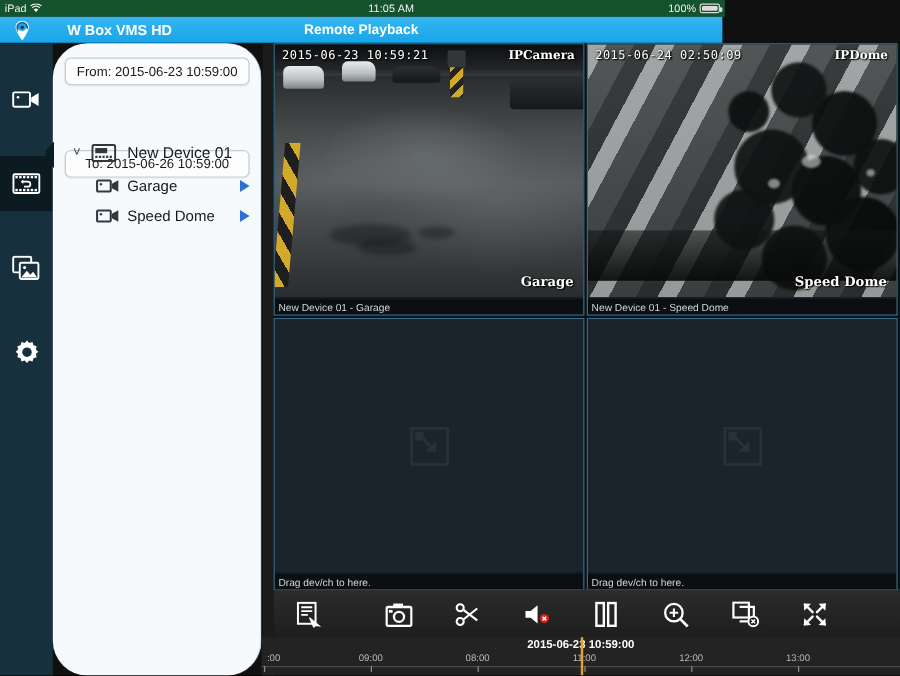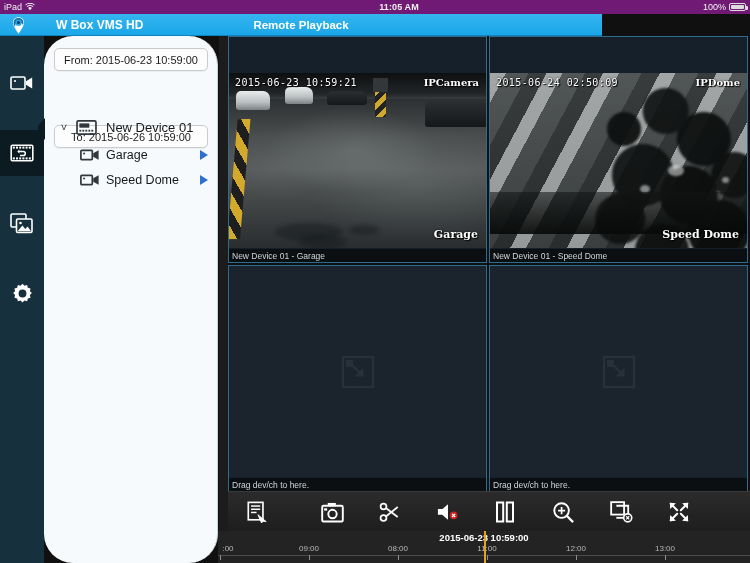--- a/index.html
+++ b/index.html
@@ -6,25 +6,25 @@
   html, body {
     width: 750px; height: 563px;
     background: #000;
     font-family: "Liberation Sans", sans-serif;
     overflow: hidden;
   }
   #app { position: relative; width: 750px; height: 563px; background: #101010; }
 
   
   .statusbar {
-    position: absolute; left: 0; top: 0; width: 750px; height: 14px;
-    background: #701a75; color: #f2f2f2; font-size: 9px; line-height: 14px;
+    position: absolute; left: 0; top: 0; width: 604px; height: 14px;
+    background: #14532d; color: #f2f2f2; font-size: 9px; line-height: 14px;
   }
   .sb-left { position: absolute; left: 4px; top: 0; display: flex; align-items: center; gap: 3px; }
-  .sb-center { position: absolute; left: 0; right: 0; text-align: center; font-weight: bold; letter-spacing: .1px; padding-left: 48px; }
+  .sb-center { position: absolute; left: 0; right: 0; text-align: center; font-weight: normal; letter-spacing: .1px; padding-left: 48px; }
   .sb-right { position: absolute; right: 4px; top: 0; display: flex; align-items: center; gap: 3px; text-align: center; }
   .batt { width: 17px; height: 8px; border: 1px solid #dcdcdc; border-radius: 2px; position: relative; display: inline-block; }
   .batt::after { content:""; position:absolute; right:-3px; top:2px; width:2px; height:4px; background:#dcdcdc; border-radius:0 1px 1px 0; }
   .batt i { position: absolute; left: 1px; top: 1px; bottom: 1px; width: 13px; background: #dcdcdc; border-radius: 1px; display:block;}
 
   
   .titlebar {
     position: absolute; left: 0; top: 14px; width: 602px; height: 22px;
     background: linear-gradient(#35b5f0, #1aa6e8);
     border-bottom: 1px solid #0d84bd;
@@ -91,21 +91,21 @@
   .gapcol { position: absolute; left: 219px; top: 36px; width: 9px; height: 527px; background: #1c1c1c; }
 
   
   .vidgrid { position: absolute; left: 228px; top: 36px; width: 522px; height: 455px; background: #101010; }
   .cell { position: absolute; width: 259px; height: 227px; border: 1px solid #2f6b8c; background: #15202a; overflow: hidden; }
   #cell0 { left: 0; top: 0; }
   #cell1 { left: 261px; top: 0; padding-left: 28px; }
   #cell2 { left: 0; top: 229px; }
   #cell3 { left: 261px; top: 229px; }
 
-  .feed { position: absolute; left: 0; top: 0; right: 0; bottom: 14px; overflow: hidden; margin-top: 36px; }
+  .feed { position: absolute; left: 0; top: 0; right: 0; bottom: 14px; overflow: hidden; }
   .osd-time {
     position: absolute; left: 6px; top: 4px; color: #fff; font-size: 10px;
     font-family: "DejaVu Sans Mono", monospace; letter-spacing: .4px;
     text-shadow: 0 0 2px #000, 1px 1px 1px #000;
   }
   .osd-name {
     position: absolute; right: 7px; top: 4px; color: #fff; font-size: 10px;
     font-family: "DejaVu Serif", serif; font-weight: bold; text-shadow: 0 0 2px #000, 1px 1px 1px #000;
   }
   .osd-channel {

